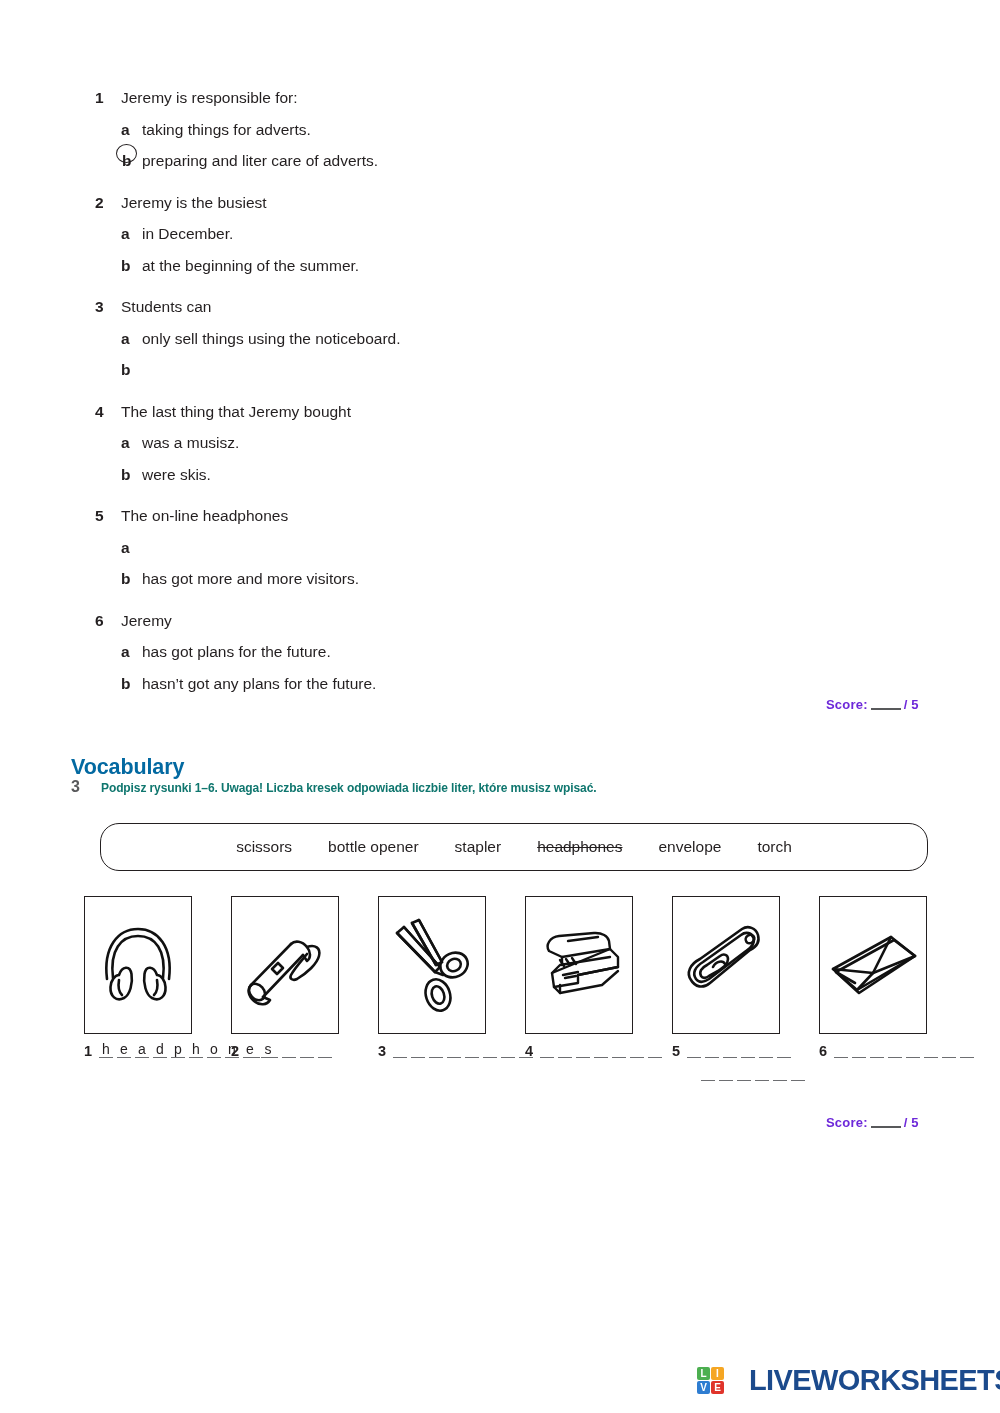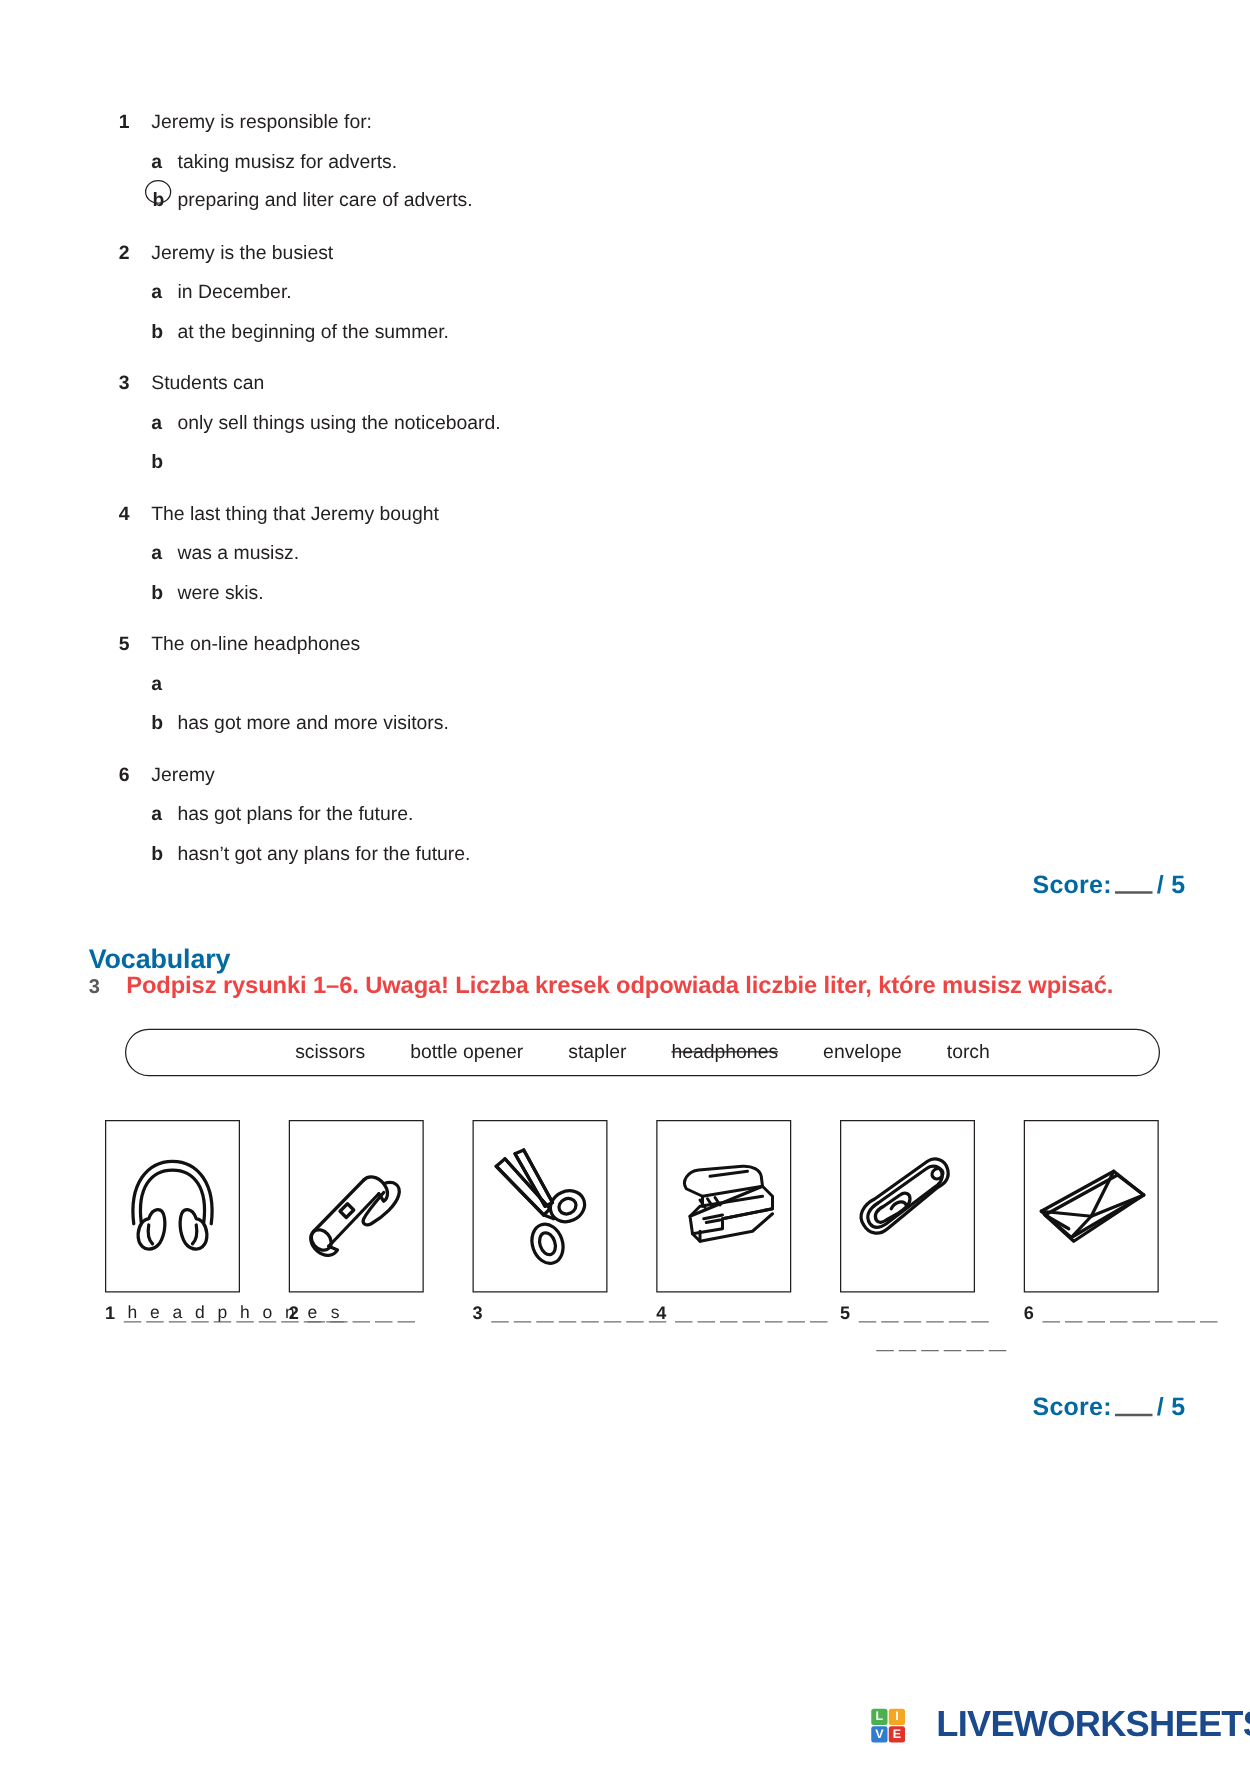--- a/index.html
+++ b/index.html
@@ -72,22 +72,22 @@
     position: relative;
     z-index: 2;
     margin-left: 1px;
   }
   .otext { font-size: 15.5px; }
 
   
   .score {
     position: absolute;
     font-weight: bold;
-    font-size: 20px;
-    color: #0369a1;
+    font-size: 13px;
+    color: #6d28d9;
     letter-spacing: 0.2px;
   }
   .score .blankline {
     display: inline-block;
     width: 30px;
     border-bottom: 2px solid #58595b;
     margin: 0 3px -1px 3px;
     height: 11px;
   }
   #score-1 { left: 826px; top: 697px; }
@@ -112,32 +112,32 @@
     width: 880px;
   }
   .instr-num {
     flex: 0 0 30px;
     font-weight: bold;
     font-size: 16px;
     color: #58595b;
   }
   .instr-text {
     font-weight: bold;
-    font-size: 19px;
-    color: #ef4444;
+    font-size: 12px;
+    color: #0f766e;
     letter-spacing: -0.1px;
   }
 
   
   .wordbank {
     position: absolute;
     left: 100px;
     top: 823px;
     width: 828px;
-    height: 38px;
+    height: 48px;
     border: 1.8px solid #231f20;
     border-radius: 19px;
     box-sizing: border-box;
     display: flex;
     align-items: center;
     justify-content: center;
     gap: 36px;
     background: #fff;
   }
   .wb-word {
@@ -245,21 +245,21 @@
 <div class="page">
 
   <div class="qlist" id="question-list">
       <div class="qblock">
         <div class="qrow">
           <span class="qnum">1</span>
           <span class="qstem">Jeremy is responsible for:</span>
         </div>
         <div class="orow">
           <span class="olabel"><span class="ltr">a</span></span>
-          <span class="otext">taking musisz for adverts.</span>
+          <span class="otext">taking things for adverts.</span>
         </div>
         <div class="orow">
           <span class="olabel circled"><span class="ring"></span><span class="ltr">b</span></span>
           <span class="otext">preparing and liter care of adverts.</span>
         </div>
       </div>
       <div class="qblock">
         <div class="qrow">
           <span class="qnum">2</span>
           <span class="qstem">Jeremy is the busiest</span>

